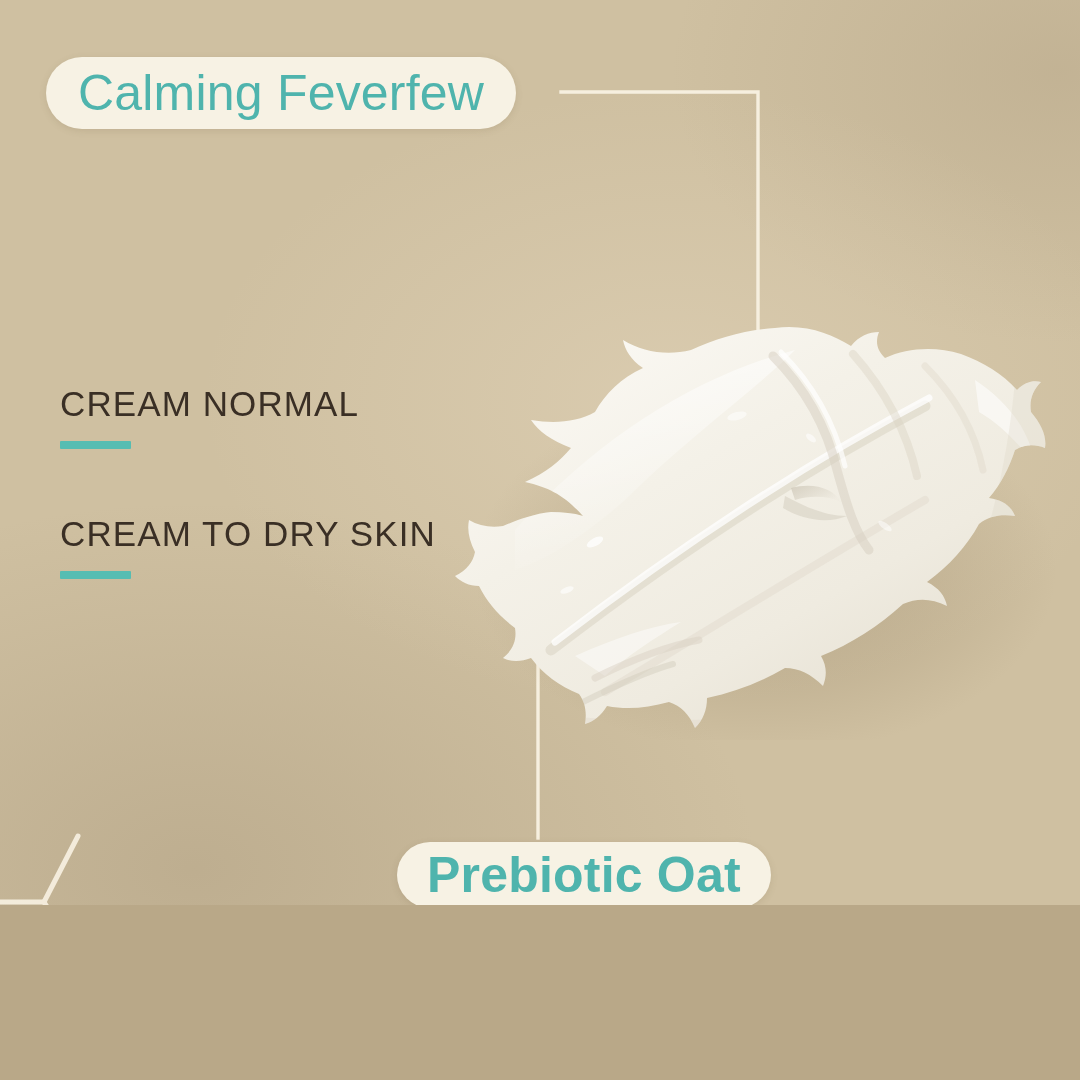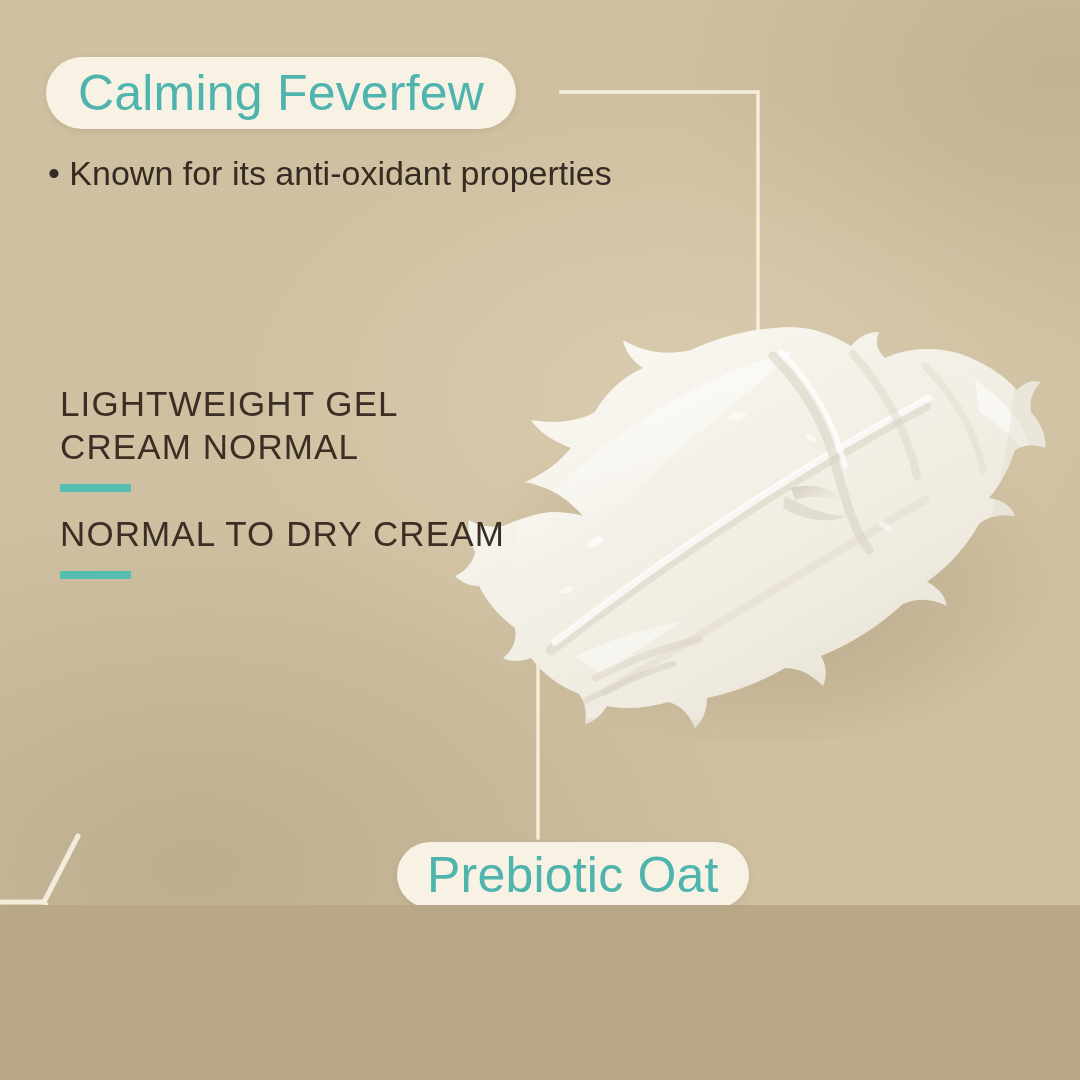--- a/index.html
+++ b/index.html
@@ -76,20 +76,21 @@
     left: 46px;
     top: 57px;
     height: 72px;
     padding: 0 32px;
   }
   #pill-oat {
     left: 397px;
     top: 842px;
     height: 66px;
     padding: 0 30px;
+    font-weight: bold;
   }
 
   
   .bullet-block {
     position: absolute;
     color: #352b22;
     font-size: 34px;
     line-height: 1.28;
   }
   #bullets-feverfew {
@@ -307,31 +308,29 @@
 
       <path d="M 0 420 L 600 420 L 600 330 C 420 400, 200 420, 0 380 Z" fill="#d9d2c2" opacity="0.3"></path>
     </g>
   </svg>
 
   <div class="pill" id="pill-feverfew">
     <span class="pill-text">Calming Feverfew</span>
   </div>
 
   <div class="bullet-block" id="bullets-feverfew">
-    <div class="bullet-line">• Known for its anti-oxidant properties</div>
   </div>
 
   <div class="feature" id="feature-1">
-    <div class="feature-title">LIGHTWEIGHT GEL</div>
     <div class="feature-title">CREAM NORMAL</div>
     <div class="feature-rule"></div>
   </div>
 
   <div class="feature" id="feature-2">
-    <div class="feature-title">NORMAL TO DRY CREAM</div>
+    <div class="feature-title">CREAM TO DRY SKIN</div>
     <div class="feature-rule"></div>
   </div>
 
   <div class="pill" id="pill-oat">
     <span class="pill-text">Prebiotic Oat</span>
   </div>
 
 
 </div>
 

